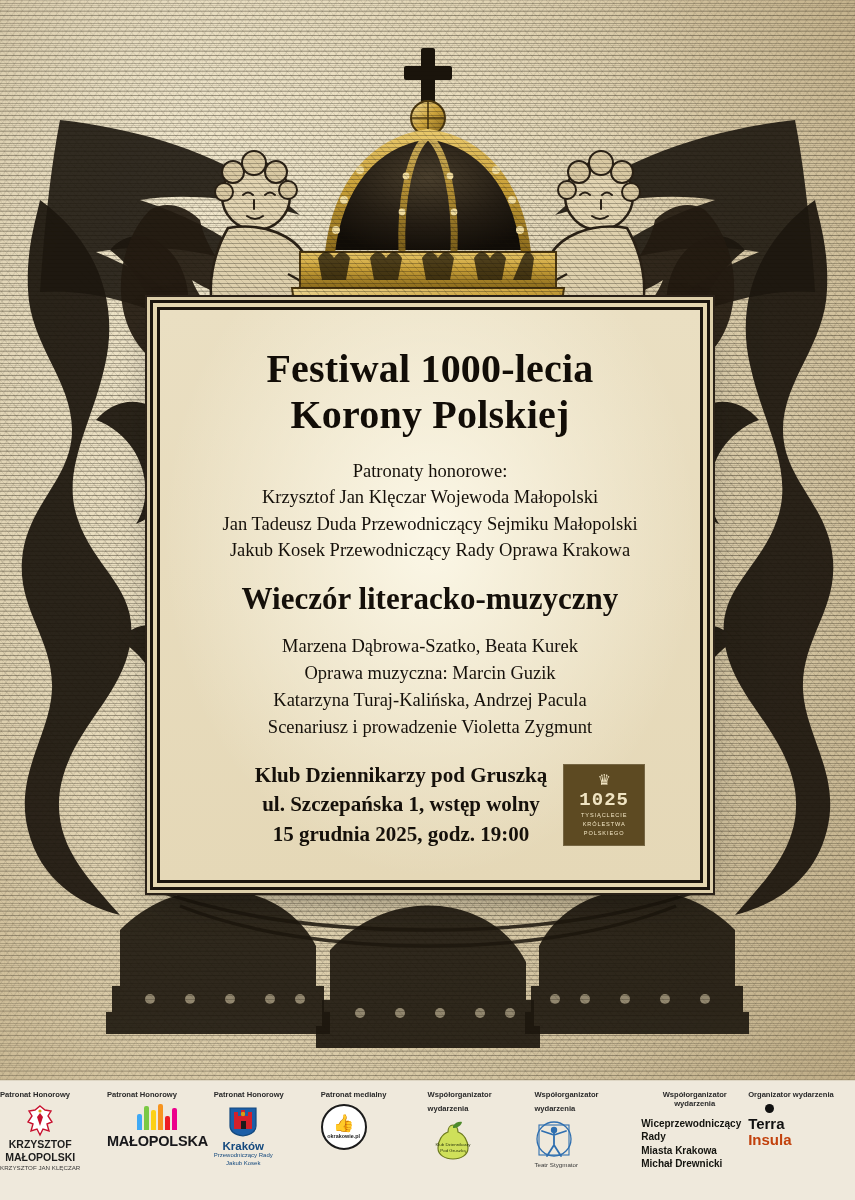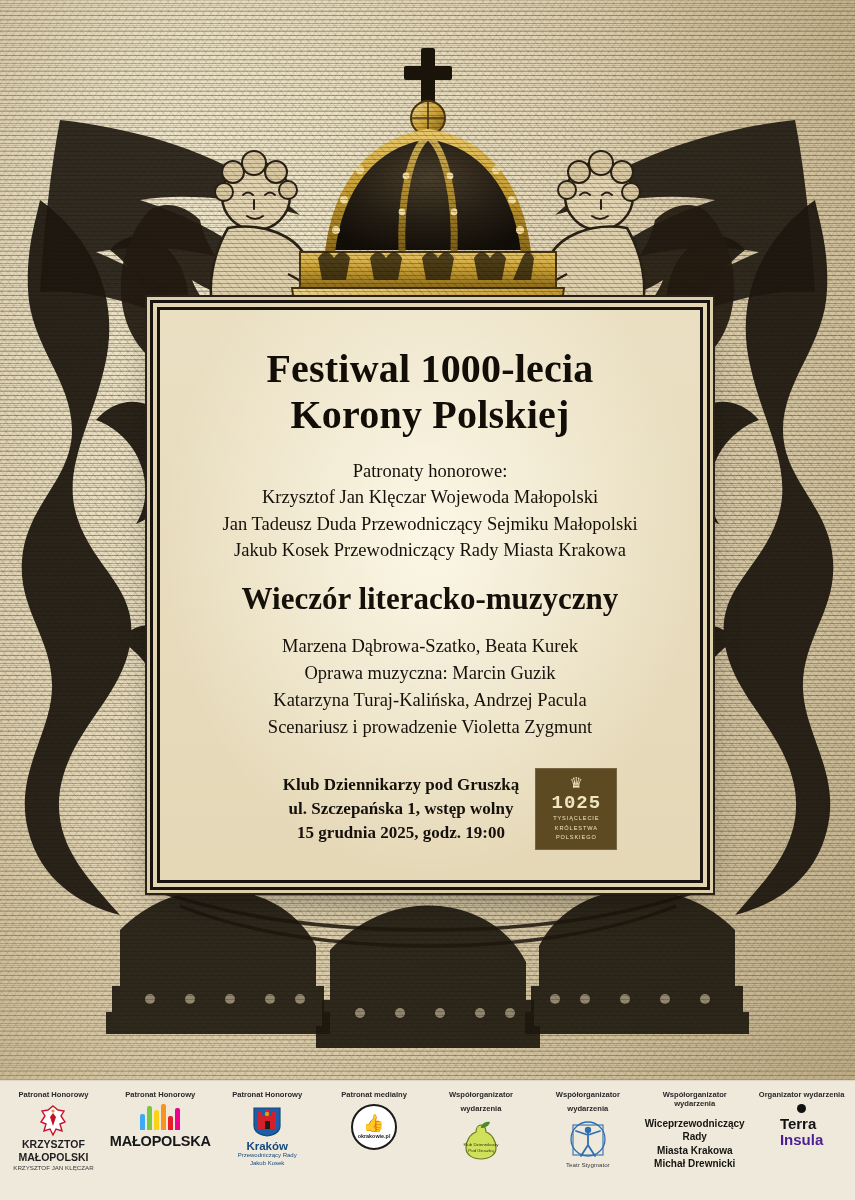--- a/index.html
+++ b/index.html
@@ -127,21 +127,21 @@
     position: absolute;
     left: 26px;
     right: 26px;
     bottom: 30px;
     display: flex;
     align-items: center;
     justify-content: center;
     gap: 16px;
   }
   .venue {
-    font-size: 17px;
+    font-size: 21px;
     font-weight: 700;
     line-height: 1.42;
     text-align: center;
     margin-left: 40px;
   }
   .seal {
     width: 82px;
     height: 82px;
     flex: 0 0 auto;
     background: #5d4a22;
@@ -172,21 +172,21 @@
     align-items: flex-start;
     font-family: "Liberation Sans", sans-serif;
   }
   .fcol {
     flex: 1 1 0;
     height: 100%;
     padding-top: 9px;
     box-sizing: border-box;
     display: flex;
     flex-direction: column;
-    align-items: center;
+    align-items: flex-start;
     text-align: center;
   }
   .fcap {
     font-size: 7.6px;
     color: #2a2a2a;
     line-height: 1.25;
     margin-bottom: 5px;
     font-weight: 600;
   }
   .flogo { display:flex; flex-direction:column; align-items:center; justify-content:flex-start; }
@@ -203,21 +203,21 @@
     width: 42px; height: 42px; border-radius: 50%;
     background: #ffffff; border: 2.5px solid #1b1b1b;
     display:flex; flex-direction:column; align-items:center; justify-content:center;
   }
   .circle-logo .thumb { font-size: 17px; line-height: 1; }
   .circle-logo .cl-txt { font-size: 5.4px; font-weight:700; color:#1b1b1b; margin-top:1px; }
   .pear { width: 50px; height: 42px; }
   .vitruv { width: 40px; height: 42px; }
   .terra { text-align:left; }
   .terra .t1 { font-size: 15px; font-weight: 700; color:#111; line-height:1.05; }
-  .terra .t2 { font-size: 15px; font-weight: 700; color:#4c1d95; line-height:1.05; }
+  .terra .t2 { font-size: 15px; font-weight: 700; color:#c2410c; line-height:1.05; }
   .dot { width: 9px; height: 9px; border-radius:50%; background:#111; margin: 0 auto 3px; }
   .vice { font-size: 10px; font-weight: 700; color:#14140f; line-height:1.35; margin-top:3px; }
 </style>
 </head>
 <body>
 
 <div class="poster">
 
   <div class="paper"></div>
 
@@ -446,21 +446,21 @@
 
       <h1 class="title">
         <span>Festiwal 1000-lecia</span>
         <span class="l2">Korony Polskiej</span>
       </h1>
 
       <div class="patronage-label">Patronaty honorowe:</div>
       <div class="patronage-list">
         <div>Krzysztof Jan Klęczar Wojewoda Małopolski</div>
         <div>Jan Tadeusz Duda Przewodniczący Sejmiku Małopolski</div>
-        <div>Jakub Kosek Przewodniczący Rady Miasta Krakowa</div>
+        <div>Jakub Kosek Przewodniczący Rady Oprawa Krakowa</div>
       </div>
 
       <div class="subtitle">
         <span>Wieczór literacko-muzyczny</span>
       </div>
 
       <div class="cast">
         <div>Marzena Dąbrowa-Szatko, Beata Kurek</div>
         <div>Oprawa muzyczna: Marcin Guzik</div>
         <div>Katarzyna Turaj-Kalińska, Andrzej Pacula</div>

